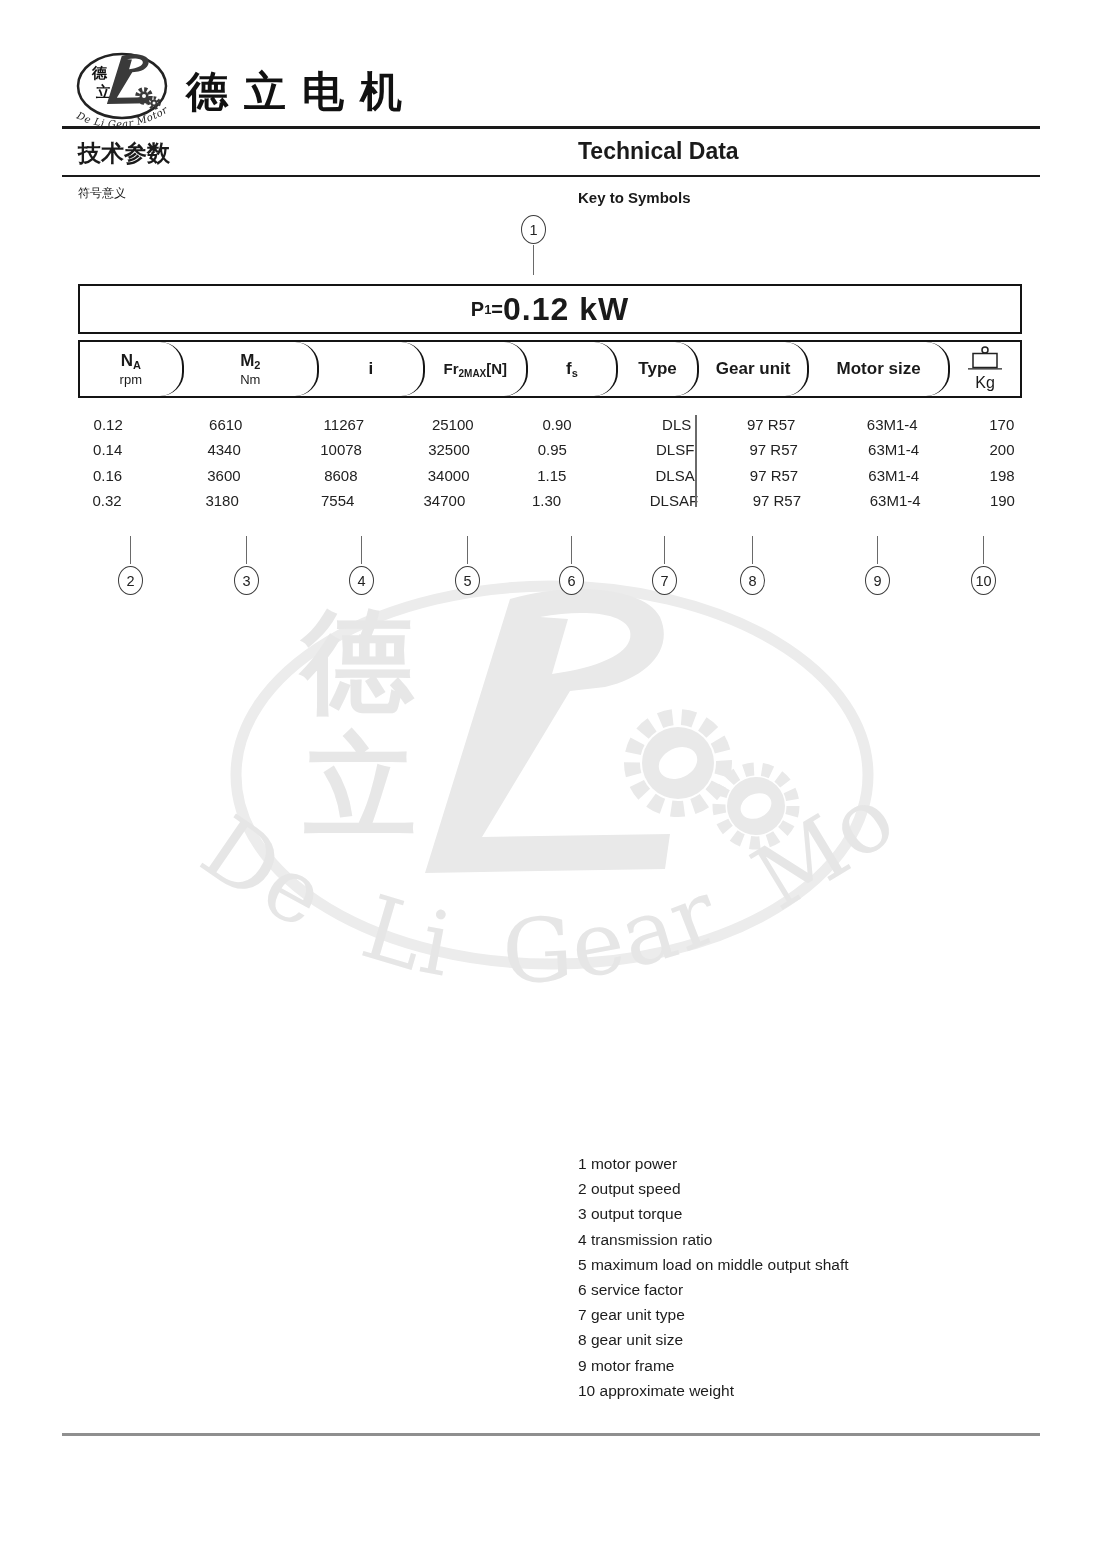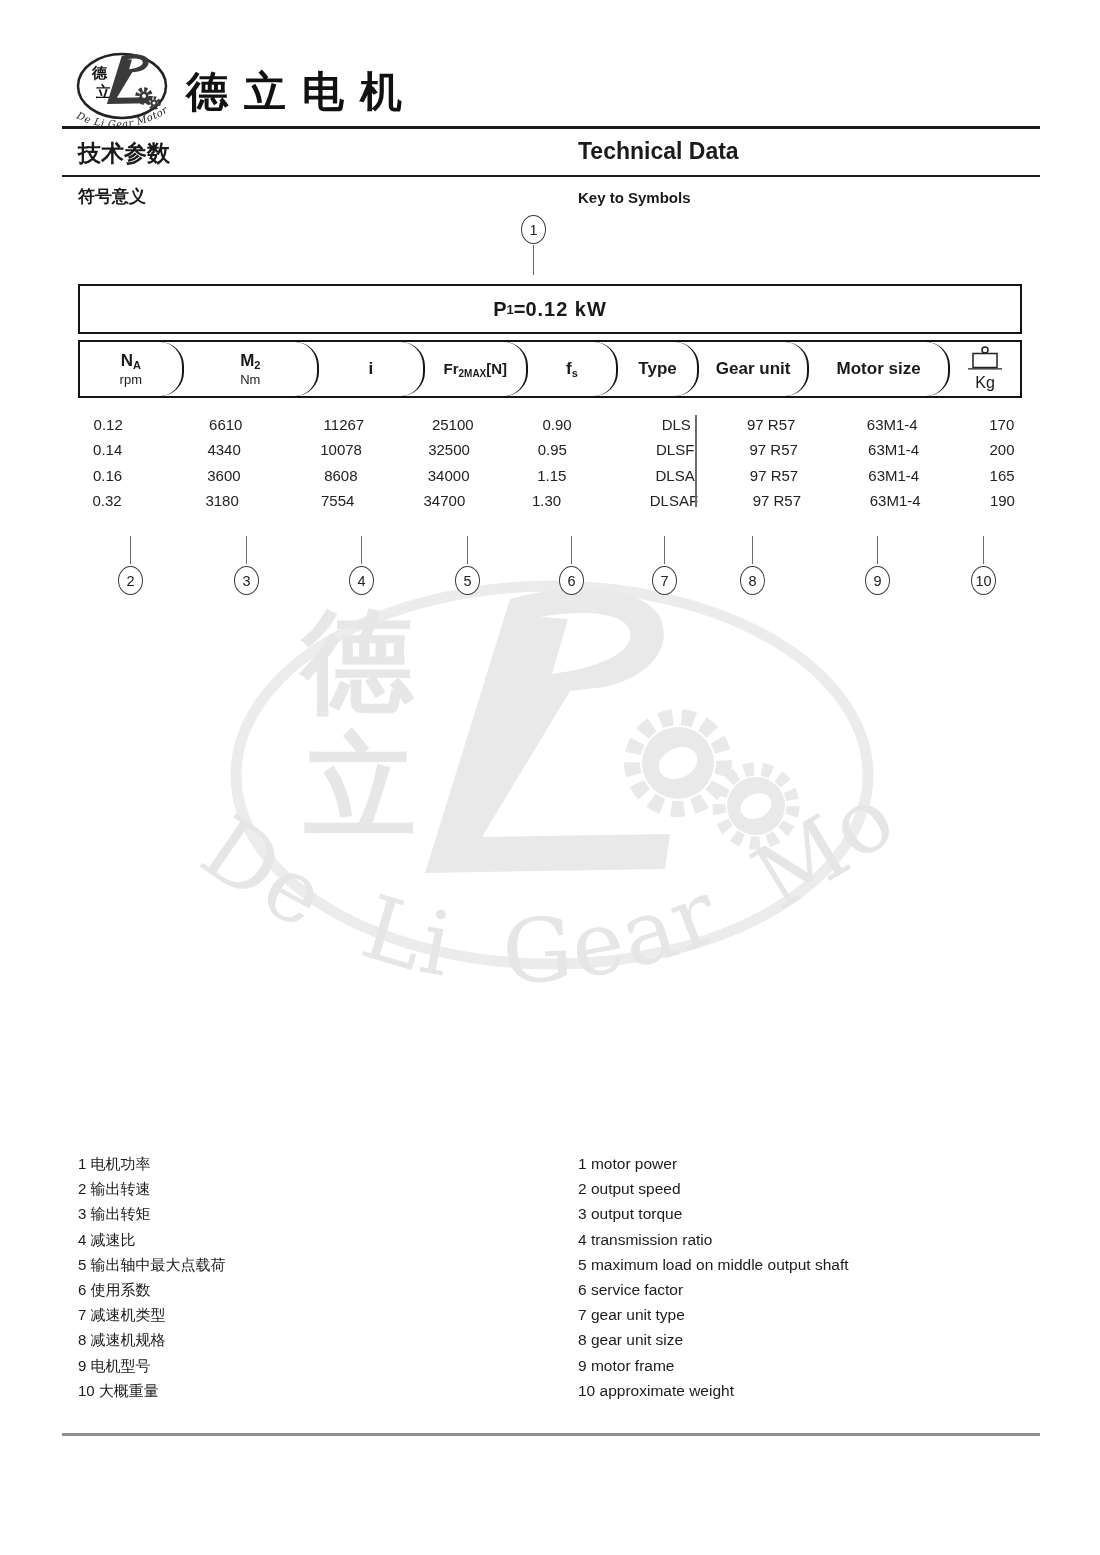--- a/index.html
+++ b/index.html
@@ -18,42 +18,42 @@
   
   .brand-title {
     left:186px; top:64px; font-family:"DejaVu Serif", serif;
     font-weight:bold; font-size:42px; letter-spacing:16px; color:#111;
   }
   .rule { background:#1a1a1a; left:62px; width:978px; }
   .rule-1 { top:126px; height:3px; }
   .rule-2 { top:175px; height:2px; }
   .sec-cn { left:78px; top:138px; font-size:23px; font-weight:bold; }
   .sec-en { left:578px; top:138px; font-size:23px; font-weight:bold; }
-  .sub-cn { left:78px; top:185px; font-size:17px; font-weight:bold; }
+  .sub-cn { left:78px; top:185px; font-size:12px; font-weight:normal; }
   .sub-en { left:578px; top:189px; font-size:15px; font-weight:bold; }
 
   
   .callout {
     position:absolute; width:25px; height:29px; border:1.5px solid #3c3c3c;
     border-radius:50%; background:#fff; display:flex; align-items:center;
     justify-content:center; font-size:14.5px; color:#222;
   }
   .stub { position:absolute; width:1px; background:#6a6a6a; }
   .stub-top { top:245px; height:30px; }
   .stub-col { top:536px; height:28px; }
   .callout-row { top:566px; }
 
   
   .power-bar {
     left:78px; top:284px; width:944px; height:50px; border:2px solid #141414;
     display:flex; align-items:center; justify-content:center;
   }
   .power-bar .sym { font-size:20px; font-weight:bold; }
   .power-bar .sym-sub { font-size:13px; font-weight:bold; vertical-align:-3px; }
-  .power-bar .val { font-size:20px; font-weight:bold; letter-spacing:1px; }
+  .power-bar .val { font-size:32px; font-weight:bold; letter-spacing:1px; }
 
   
   .thead {
     left:78px; top:340px; width:944px; height:58px; border:2px solid #141414;
     display:flex;
   }
   .hcell {
     border-right:2px solid #141414; display:flex; flex-direction:column;
     align-items:center; justify-content:center; font-weight:bold; font-size:17px;border-radius:24px;
   }
@@ -63,21 +63,21 @@
   .c1{width:104px}.c2{width:136px}.c3{width:106px}.c4{width:104px}
   .c5{width:90px}.c6{width:82px}.c7{width:110px}.c8{width:142px}.c9{width:70px}
 
   .kg-cell { justify-content:flex-start; padding-top:4px; }
   .kg-label { font-size:16px; font-weight:normal; margin-top:1px; }
 
   
   .tbody { left:78px; top:412px; width:944px; }
   .drow { display:flex; height:25.3px; align-items:center;gap:48px; }
   .dcell { text-align:center; font-size:15px; color:#222; white-space:nowrap; }
-  .dcell.left { text-align:center; padding-left:30px; }
+  .dcell.left { text-align:right; padding-left:30px; }
   .data-divider { left:695px; top:415px; width:2px; height:92px; background:#6a6a6a; }
 
   
   .legend { top:1151px; font-size:15px; line-height:25.2px; color:#1c1c1c; }
   .legend-cn { left:78px; }
   .legend-en { left:578px; font-size:15.5px; }
 
   
   .footer-rule { left:62px; top:1433px; width:978px; height:3px; background:#8f8f8f; }
   .page-num { left:62px; top:1447px; width:978px; text-align:center; font-size:19px; color:#222; }
@@ -219,21 +219,21 @@
       </div>
       <div class="drow">
         <div class="dcell c1">0.16</div>
         <div class="dcell c2">3600</div>
         <div class="dcell c3">8608</div>
         <div class="dcell c4">34000</div>
         <div class="dcell c5">1.15</div>
         <div class="dcell c6 left">DLSA</div>
         <div class="dcell c7">97 R57</div>
         <div class="dcell c8">63M1-4</div>
-        <div class="dcell c9">165</div>
+        <div class="dcell c9">198</div>
       </div>
       <div class="drow">
         <div class="dcell c1">0.32</div>
         <div class="dcell c2">3180</div>
         <div class="dcell c3">7554</div>
         <div class="dcell c4">34700</div>
         <div class="dcell c5">1.30</div>
         <div class="dcell c6 left">DLSAF</div>
         <div class="dcell c7">97 R57</div>
         <div class="dcell c8">63M1-4</div>
@@ -255,32 +255,20 @@
     <div class="callout callout-row" style="left:118px">2</div>
     <div class="callout callout-row" style="left:234px">3</div>
     <div class="callout callout-row" style="left:349px">4</div>
     <div class="callout callout-row" style="left:455px">5</div>
     <div class="callout callout-row" style="left:559px">6</div>
     <div class="callout callout-row" style="left:652px">7</div>
     <div class="callout callout-row" style="left:740px">8</div>
     <div class="callout callout-row" style="left:865px">9</div>
     <div class="callout callout-row" style="left:971px">10</div>
 
-    <div class="abs legend legend-cn">
-      <div>1 电机功率</div>
-      <div>2 输出转速</div>
-      <div>3 输出转矩</div>
-      <div>4 减速比</div>
-      <div>5 输出轴中最大点载荷</div>
-      <div>6 使用系数</div>
-      <div>7 减速机类型</div>
-      <div>8 减速机规格</div>
-      <div>9 电机型号</div>
-      <div>10 大概重量</div>
-    </div>
     <div class="abs legend legend-en">
       <div>1 motor power</div>
       <div>2 output speed</div>
       <div>3 output torque</div>
       <div>4 transmission ratio</div>
       <div>5 maximum load on middle output shaft</div>
       <div>6 service factor</div>
       <div>7 gear unit type</div>
       <div>8 gear unit size</div>
       <div>9 motor frame</div>

